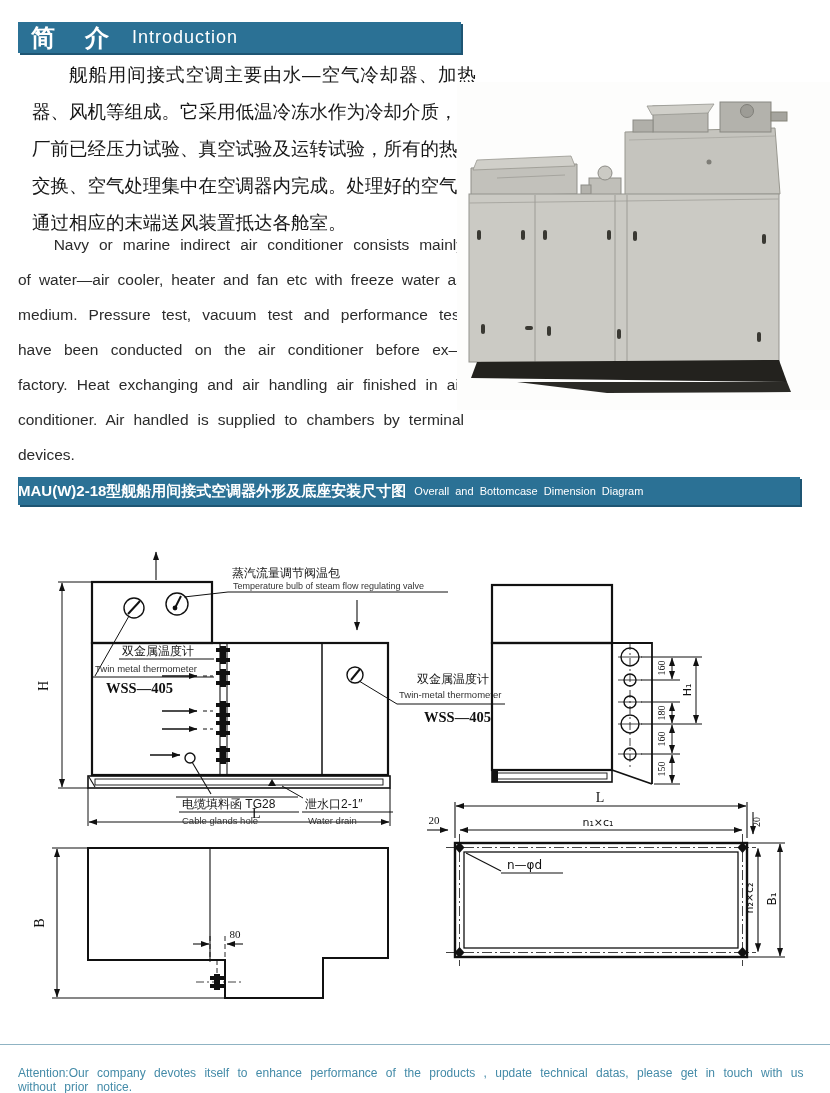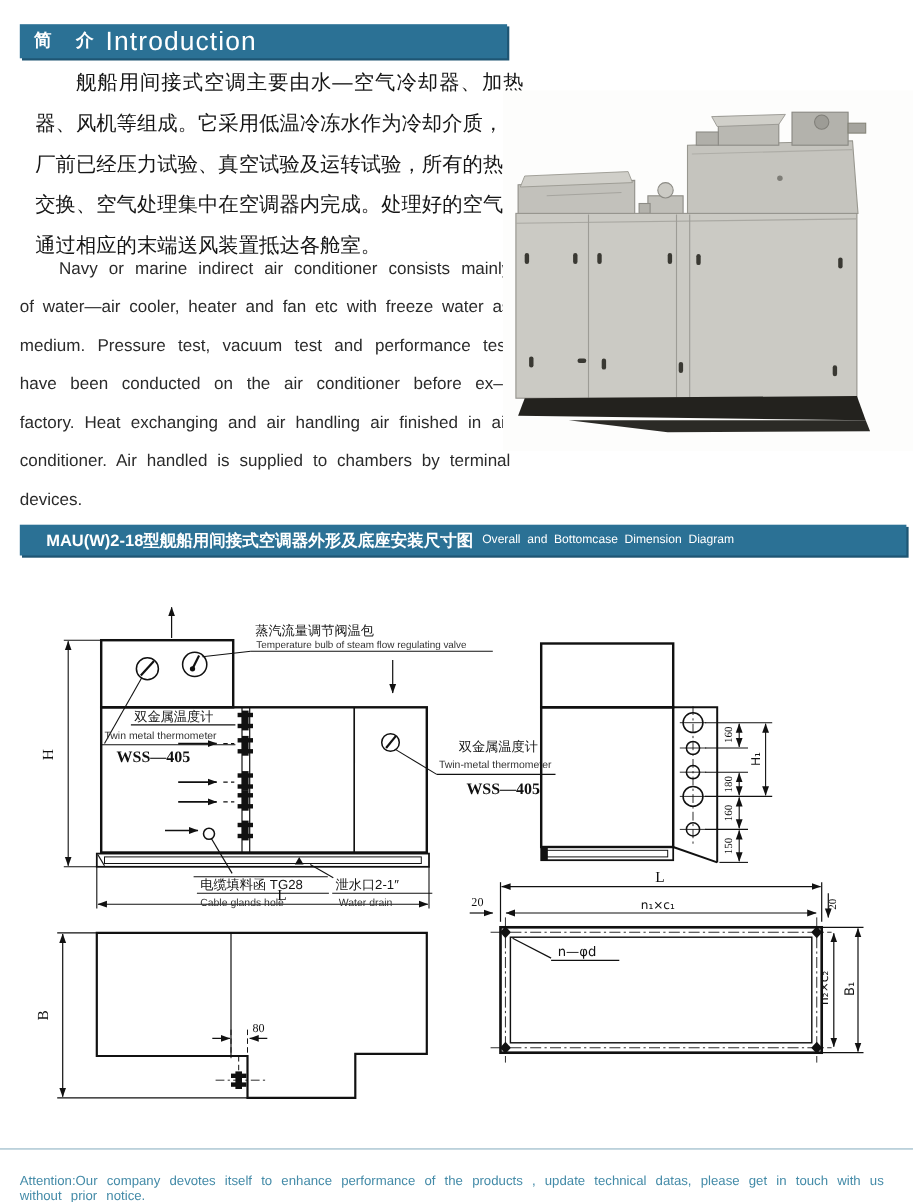--- a/index.html
+++ b/index.html
@@ -5,23 +5,23 @@
   html,body { margin:0; padding:0; background:#ffffff; }
   .page {
     position:relative; width:830px; height:1093px; margin:0 auto;
     background:#ffffff; overflow:hidden;
     font-family:"Liberation Sans", sans-serif; color:#1c1c1c;
   }
   
   .bar { position:absolute; background:#2b7195; color:#ffffff;
          display:flex; align-items:center; box-shadow:2px 2px 0 #1e5573; }
   .bar1 { left:18px; top:22px; width:430px; height:31px; padding-left:13px; }
-  .bar1 .zh { font-size:16px; font-weight:bold; letter-spacing:3px; }
-  .bar1 .en { font-size:24px; margin-left:8px; letter-spacing:1px; }
-  .bar2 { left:18px; top:477px; width:782px; height:28px; padding-left:24px; }
+  .bar1 .zh { font-size:24px; font-weight:bold; letter-spacing:3px; }
+  .bar1 .en { font-size:18px; margin-left:20px; letter-spacing:1px; }
+  .bar2 { left:18px; top:477px; width:782px; height:28px; padding-left:0; }
   .bar2 .zh { font-size:15px; font-weight:600; }
   .bar2 .en { font-size:11px; margin-left:8px; word-spacing:3px; }
   
   .para-zh {
     position:absolute; left:32px; top:56px; width:444px;
     font-size:18.5px; line-height:37px; text-align:justify;
     text-indent:2em; color:#161616;
   }
   .para-en {
     position:absolute; left:18px; top:227px; width:446px;

